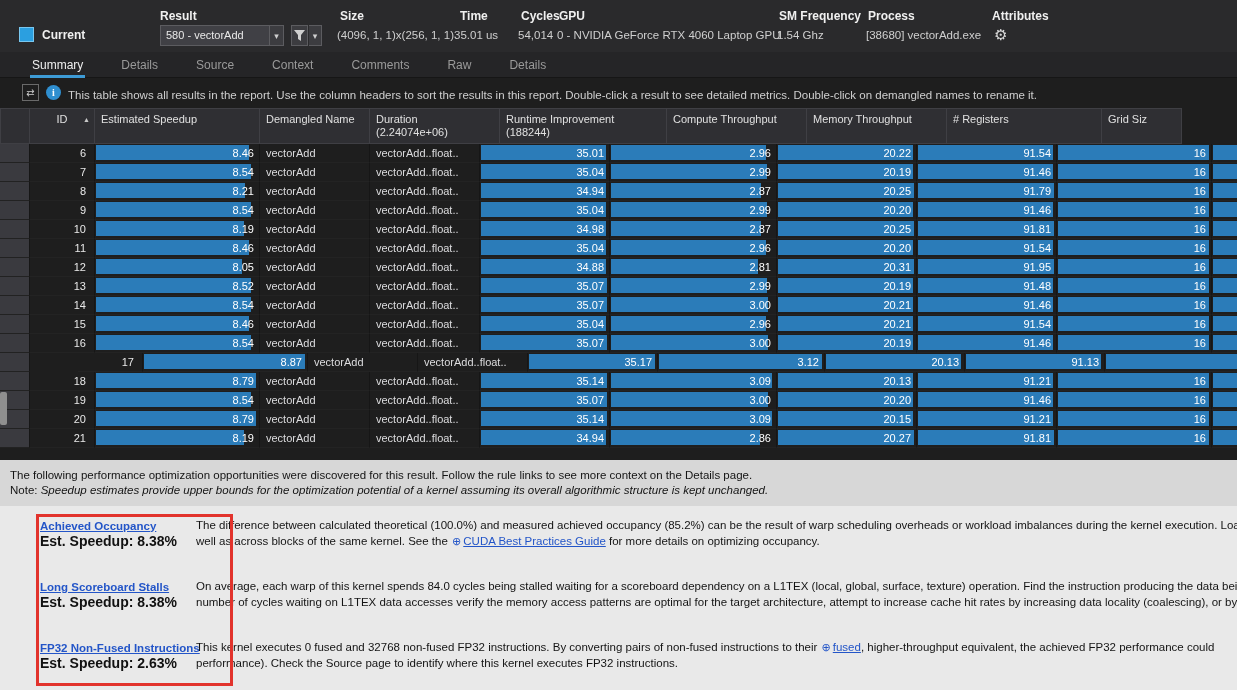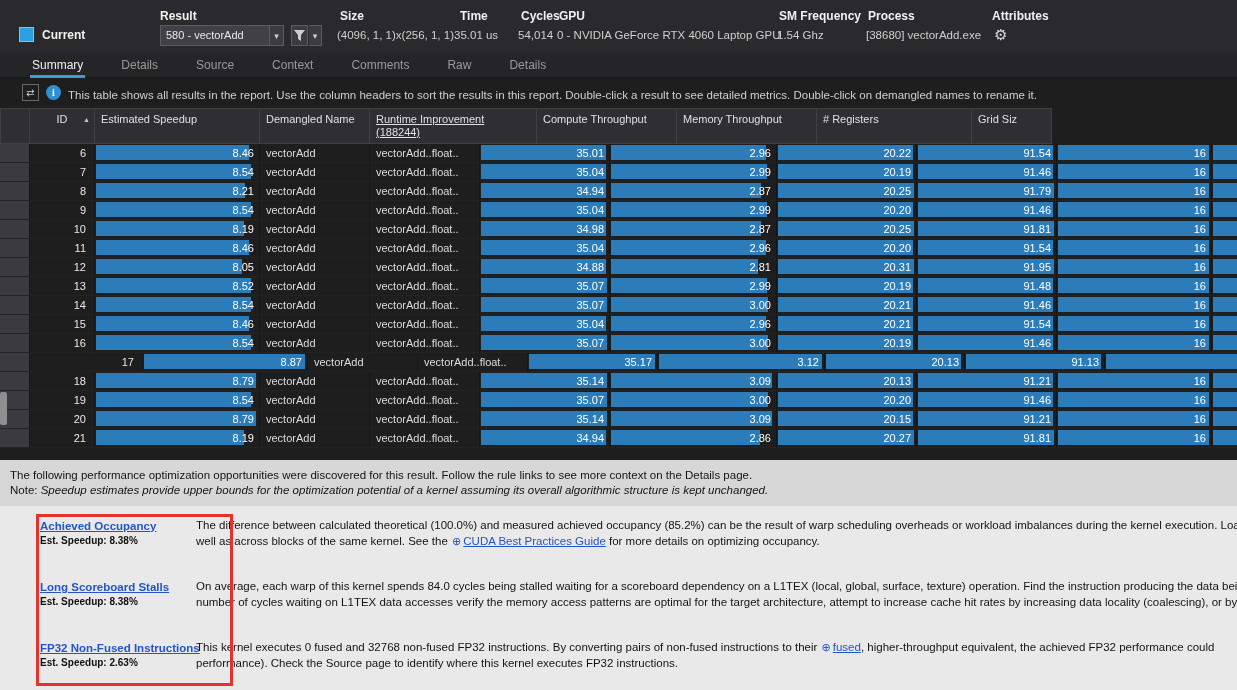--- a/index.html
+++ b/index.html
@@ -44,21 +44,21 @@
 
   .left-thumb { position:absolute; left:0; top:392px; width:7px; height:33px; background:#8f8f8f; border-radius:2px; }
 
   
   .note-box { position:absolute; left:0; top:460px; width:100%; height:46px; background:#d7d7d7; color:#141414; font-size:11.5px; line-height:15px; padding:8px 10px; }
   .note-box .l2 { font-style:italic; }
   .rules { position:absolute; left:0; top:506px; width:100%; height:184px; background:#e9e9e9; padding-top:12px; overflow:hidden; }
   .rule { display:flex; align-items:center; margin-bottom:30px; }
   .rule-left { width:196px; padding-left:40px; flex:none; }
   .rule-title { color:#2355c8; font-weight:bold; font-size:11.5px; text-decoration:underline; line-height:14px; white-space:nowrap; cursor:pointer; }
-  .rule-speedup { font-weight:bold; font-size:10px; color:#111; line-height:16px; white-space:nowrap; }
+  .rule-speedup { font-weight:bold; font-size:14px; color:#111; line-height:16px; white-space:nowrap; }
   .rule-text { flex:1; font-size:11.5px; color:#141414; line-height:15.5px; overflow:hidden; }
   .rule-line { white-space:nowrap; }
   .inline-link { color:#2355c8; text-decoration:underline; cursor:pointer; }
   .ext-icon { color:#2355c8; font-size:11px; margin:0 2px 0 1px; }
 
   .annotation { position:absolute; left:36px; top:514px; width:197px; height:172px; border:3px solid #e2332c; pointer-events:none; z-index:20; }
 </style>
 </head>
 <body>
 
@@ -123,21 +123,25 @@
     <div class="hcell" style="width: 65px;">
       <div class="hlabel" style="text-align: center;">ID</div>
       <span class="sort">▲</span>
     </div>
     <div class="hcell" style="width: 165px;">
       <div class="hlabel">Estimated Speedup</div>
     </div>
     <div class="hcell" style="width: 110px;">
       <div class="hlabel">Demangled Name</div>
     </div>
-    <div class="hcell" style="width: 167px; text-decoration: underline;">
+    <div class="hcell" style="width: 130px;">
+      <div class="hlabel">Duration</div>
+      <div class="hlabel">(2.24074e+06)</div>
+    </div>
+    <div class="hcell" style="width: 167px;">
       <div class="hlabel">Runtime Improvement</div>
       <div class="hlabel">(188244)</div>
     </div>
     <div class="hcell" style="width: 140px;">
       <div class="hlabel">Compute Throughput</div>
     </div>
     <div class="hcell" style="width: 140px;">
       <div class="hlabel">Memory Throughput</div>
     </div>
     <div class="hcell" style="width: 155px;">

